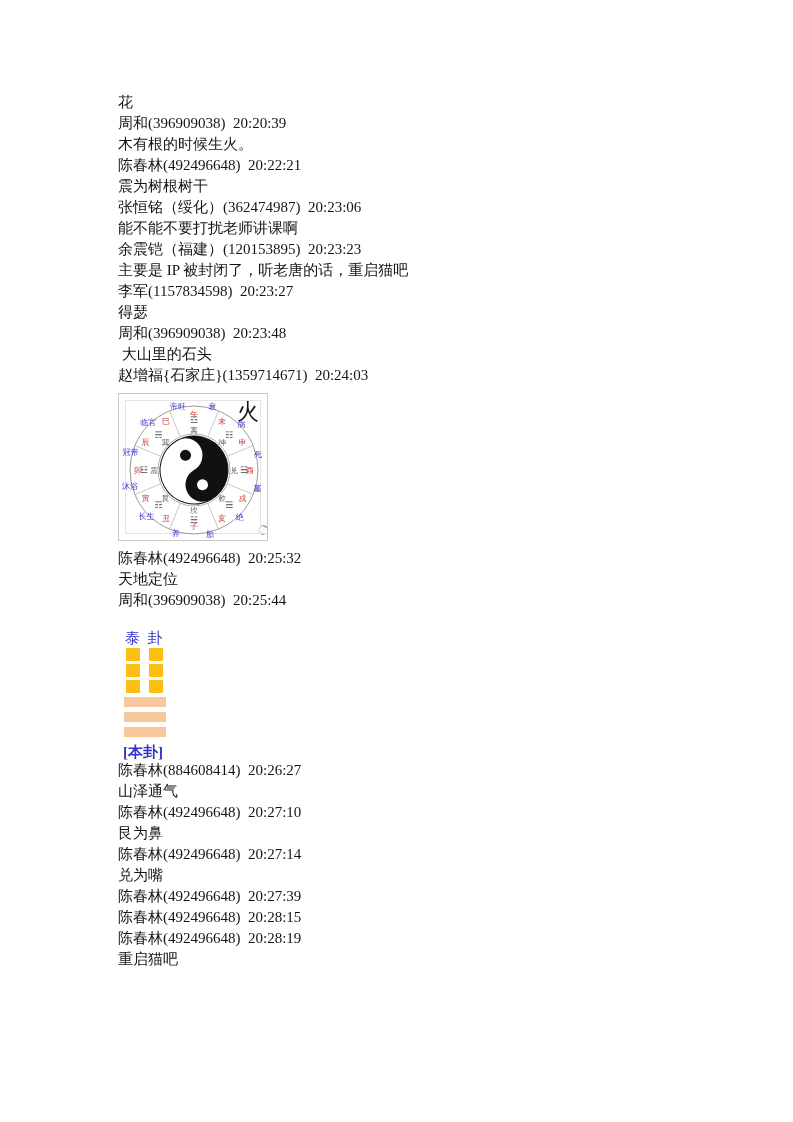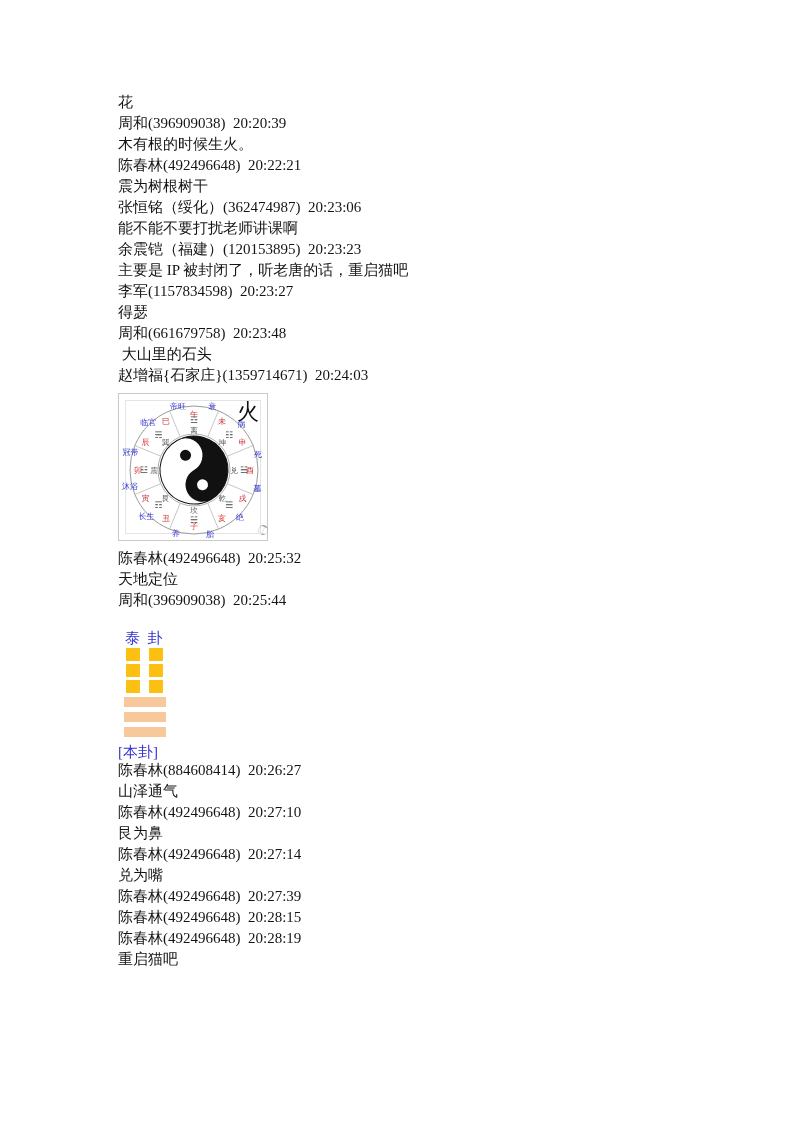--- a/index.html
+++ b/index.html
@@ -32,42 +32,42 @@
     background:linear-gradient(90deg,
       var(--gold) 0px, var(--gold) 14px,
       transparent 14px, transparent 23px,
       var(--gold) 23px, var(--gold) 37px);
   }
   .hexline.solid{
     width:42px;height:10px;margin:3px 0 5px 6px;
     background:var(--peach);
   }
   .hexline.broken + .hexline.solid{margin-top:4px;}
-  .hex-footer{font-size:15px;line-height:21px;color:var(--blue);margin-top:4px;}
+  .hex-footer{font-size:15px;line-height:21px;color:var(--blue);margin-left:5px;margin-top:4px;font-weight:bold;}
   svg text{font-family:"Liberation Serif","DejaVu Serif",serif;}
 </style>
 </head>
 <body>
 
 <div class="page">
 
   <div class="chat-block" style="top:92px">
 
   <div class="line">花</div>
       <div class="line">周和(396909038)  20:20:39</div>
       <div class="line">木有根的时候生火。</div>
       <div class="line">陈春林(492496648)  20:22:21</div>
       <div class="line">震为树根树干</div>
       <div class="line">张恒铭（绥化）(362474987)  20:23:06</div>
       <div class="line">能不能不要打扰老师讲课啊</div>
       <div class="line">余震铠（福建）(120153895)  20:23:23</div>
       <div class="line">主要是 IP 被封闭了，听老唐的话，重启猫吧</div>
       <div class="line">李军(1157834598)  20:23:27</div>
       <div class="line">得瑟</div>
-      <div class="line">周和(661679758)  20:23:48</div>
+      <div class="line">周和(396909038)  20:23:48</div>
       <div class="line"> 大山里的石头</div>
       <div class="line">赵增福{石家庄}(1359714671)  20:24:03</div>
     </div>
 
   <div class="bagua">
     <svg width="150" height="148" viewBox="0 0 150 148">
       <rect x="0.5" y="0.5" width="149" height="147" fill="#ffffff" stroke="#c9c9c9"></rect>
       <rect x="7.5" y="7.5" width="135" height="133" fill="none" stroke="#e4e4e4"></rect>
       <circle cx="76" cy="77" r="64" fill="#ffffff" stroke="#9a9a9a" stroke-width="1"></circle>
       <circle cx="76" cy="77" r="36" fill="none" stroke="#9a9a9a" stroke-width="0.8"></circle>

